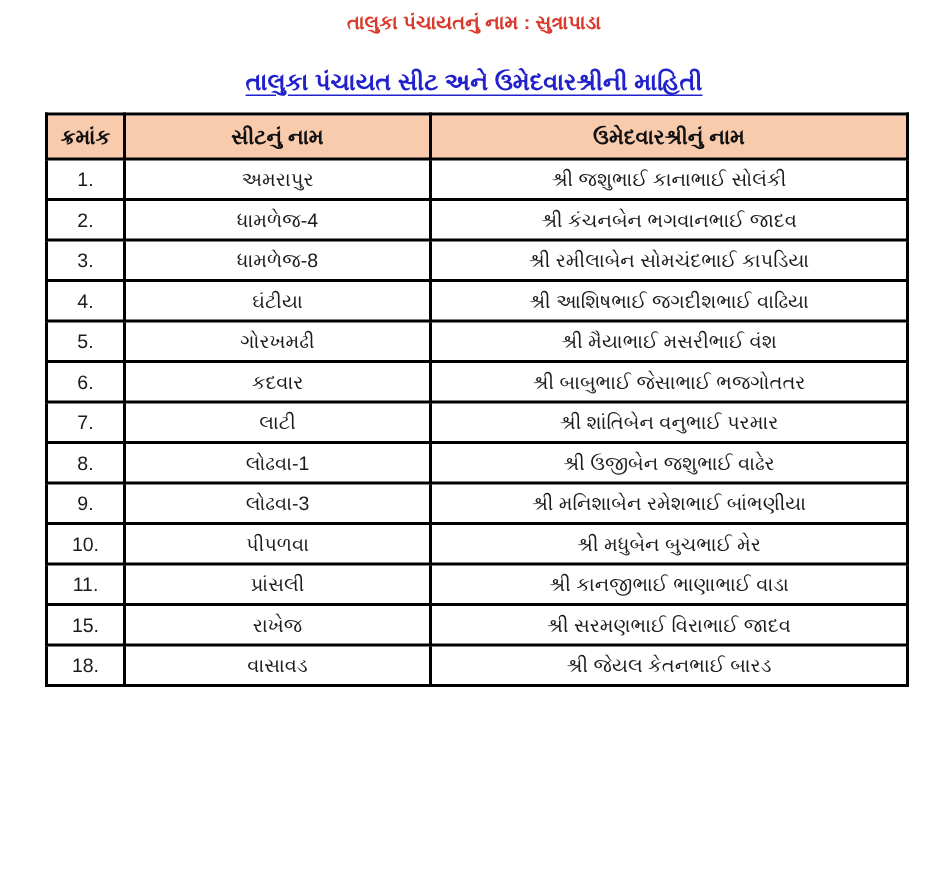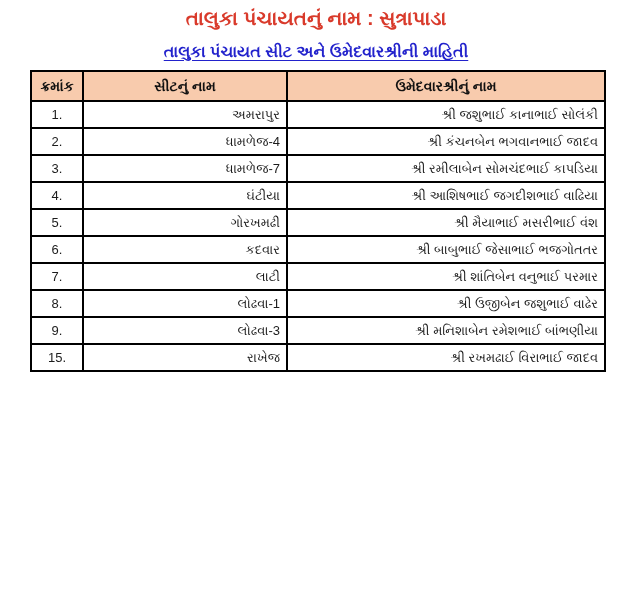--- a/index.html
+++ b/index.html
@@ -12,26 +12,26 @@
     position: relative;
     width: 632px;
     height: 590px;
     background: #ffffff;
     overflow: hidden;
   }
   .page-title {
     margin: 0;
     padding-top: 7px;
     text-align: center;
-    font-size: 20px;
+    font-size: 13px;
     font-weight: bold;
     color: var(--title-red, #d93a2b);
   }
   .page-subtitle {
-    margin: 0;
+    margin: 10px;
     padding-top: 13px;
     text-align: center;
     font-size: 16px;
     font-weight: bold;
     color: var(--subtitle-blue, #2222cc);
     text-decoration: underline;
     text-underline-offset: 3px;
   }
   table.candidates {
     border-collapse: collapse;
@@ -62,21 +62,21 @@
     padding: 0 6px;
   }
   col.c-sr   { width: 52px; }
   col.c-seat { width: 204px; }
   col.c-cand { width: 318px; }
   td.sr {
     text-align: center;
     font-size: 13px;
   }
   td.seat, td.candidate {
-    text-align: right;
+    text-align: center;
     padding-left: 9px;
   }
 </style>
 </head>
 <body>
 
 <div class="page">
 
   <h1 class="page-title">તાલુકા પંચાયતનું નામ : સુત્રાપાડા</h1>
 
@@ -101,21 +101,21 @@
           <td class="seat">અમરાપુર</td>
           <td class="candidate">શ્રી જશુભાઈ કાનાભાઈ સોલંકી</td>
         </tr>
         <tr>
           <td class="sr">2.</td>
           <td class="seat">ધામળેજ-4</td>
           <td class="candidate">શ્રી કંચનબેન ભગવાનભાઈ જાદવ</td>
         </tr>
         <tr>
           <td class="sr">3.</td>
-          <td class="seat">ધામળેજ-7</td>
+          <td class="seat">ધામળેજ-8</td>
           <td class="candidate">શ્રી રમીલાબેન સોમચંદભાઈ કાપડિયા</td>
         </tr>
         <tr>
           <td class="sr">4.</td>
           <td class="seat">ઘંટીયા</td>
           <td class="candidate">શ્રી આશિષભાઈ જગદીશભાઈ વાઢિયા</td>
         </tr>
         <tr>
           <td class="sr">5.</td>
           <td class="seat">ગોરખમઢી</td>
@@ -135,20 +135,35 @@
           <td class="sr">8.</td>
           <td class="seat">લોઢવા-1</td>
           <td class="candidate">શ્રી ઉજીબેન જશુભાઈ વાઢેર</td>
         </tr>
         <tr>
           <td class="sr">9.</td>
           <td class="seat">લોઢવા-3</td>
           <td class="candidate">શ્રી મનિશાબેન રમેશભાઈ બાંભણીયા</td>
         </tr>
         <tr>
+          <td class="sr">10.</td>
+          <td class="seat">પીપળવા</td>
+          <td class="candidate">શ્રી મધુબેન બુચભાઈ મેર</td>
+        </tr>
+        <tr>
+          <td class="sr">11.</td>
+          <td class="seat">પ્રાંસલી</td>
+          <td class="candidate">શ્રી કાનજીભાઈ ભાણાભાઈ વાડા</td>
+        </tr>
+        <tr>
           <td class="sr">15.</td>
           <td class="seat">રાખેજ</td>
-          <td class="candidate">શ્રી રખમઢાઈ વિરાભાઈ જાદવ</td>
+          <td class="candidate">શ્રી સરમણભાઈ વિરાભાઈ જાદવ</td>
+        </tr>
+        <tr>
+          <td class="sr">18.</td>
+          <td class="seat">વાસાવડ</td>
+          <td class="candidate">શ્રી જેયલ કેતનભાઈ બારડ</td>
         </tr>
       </tbody>
   </table>
 
 </div>
 
 </body></html>

